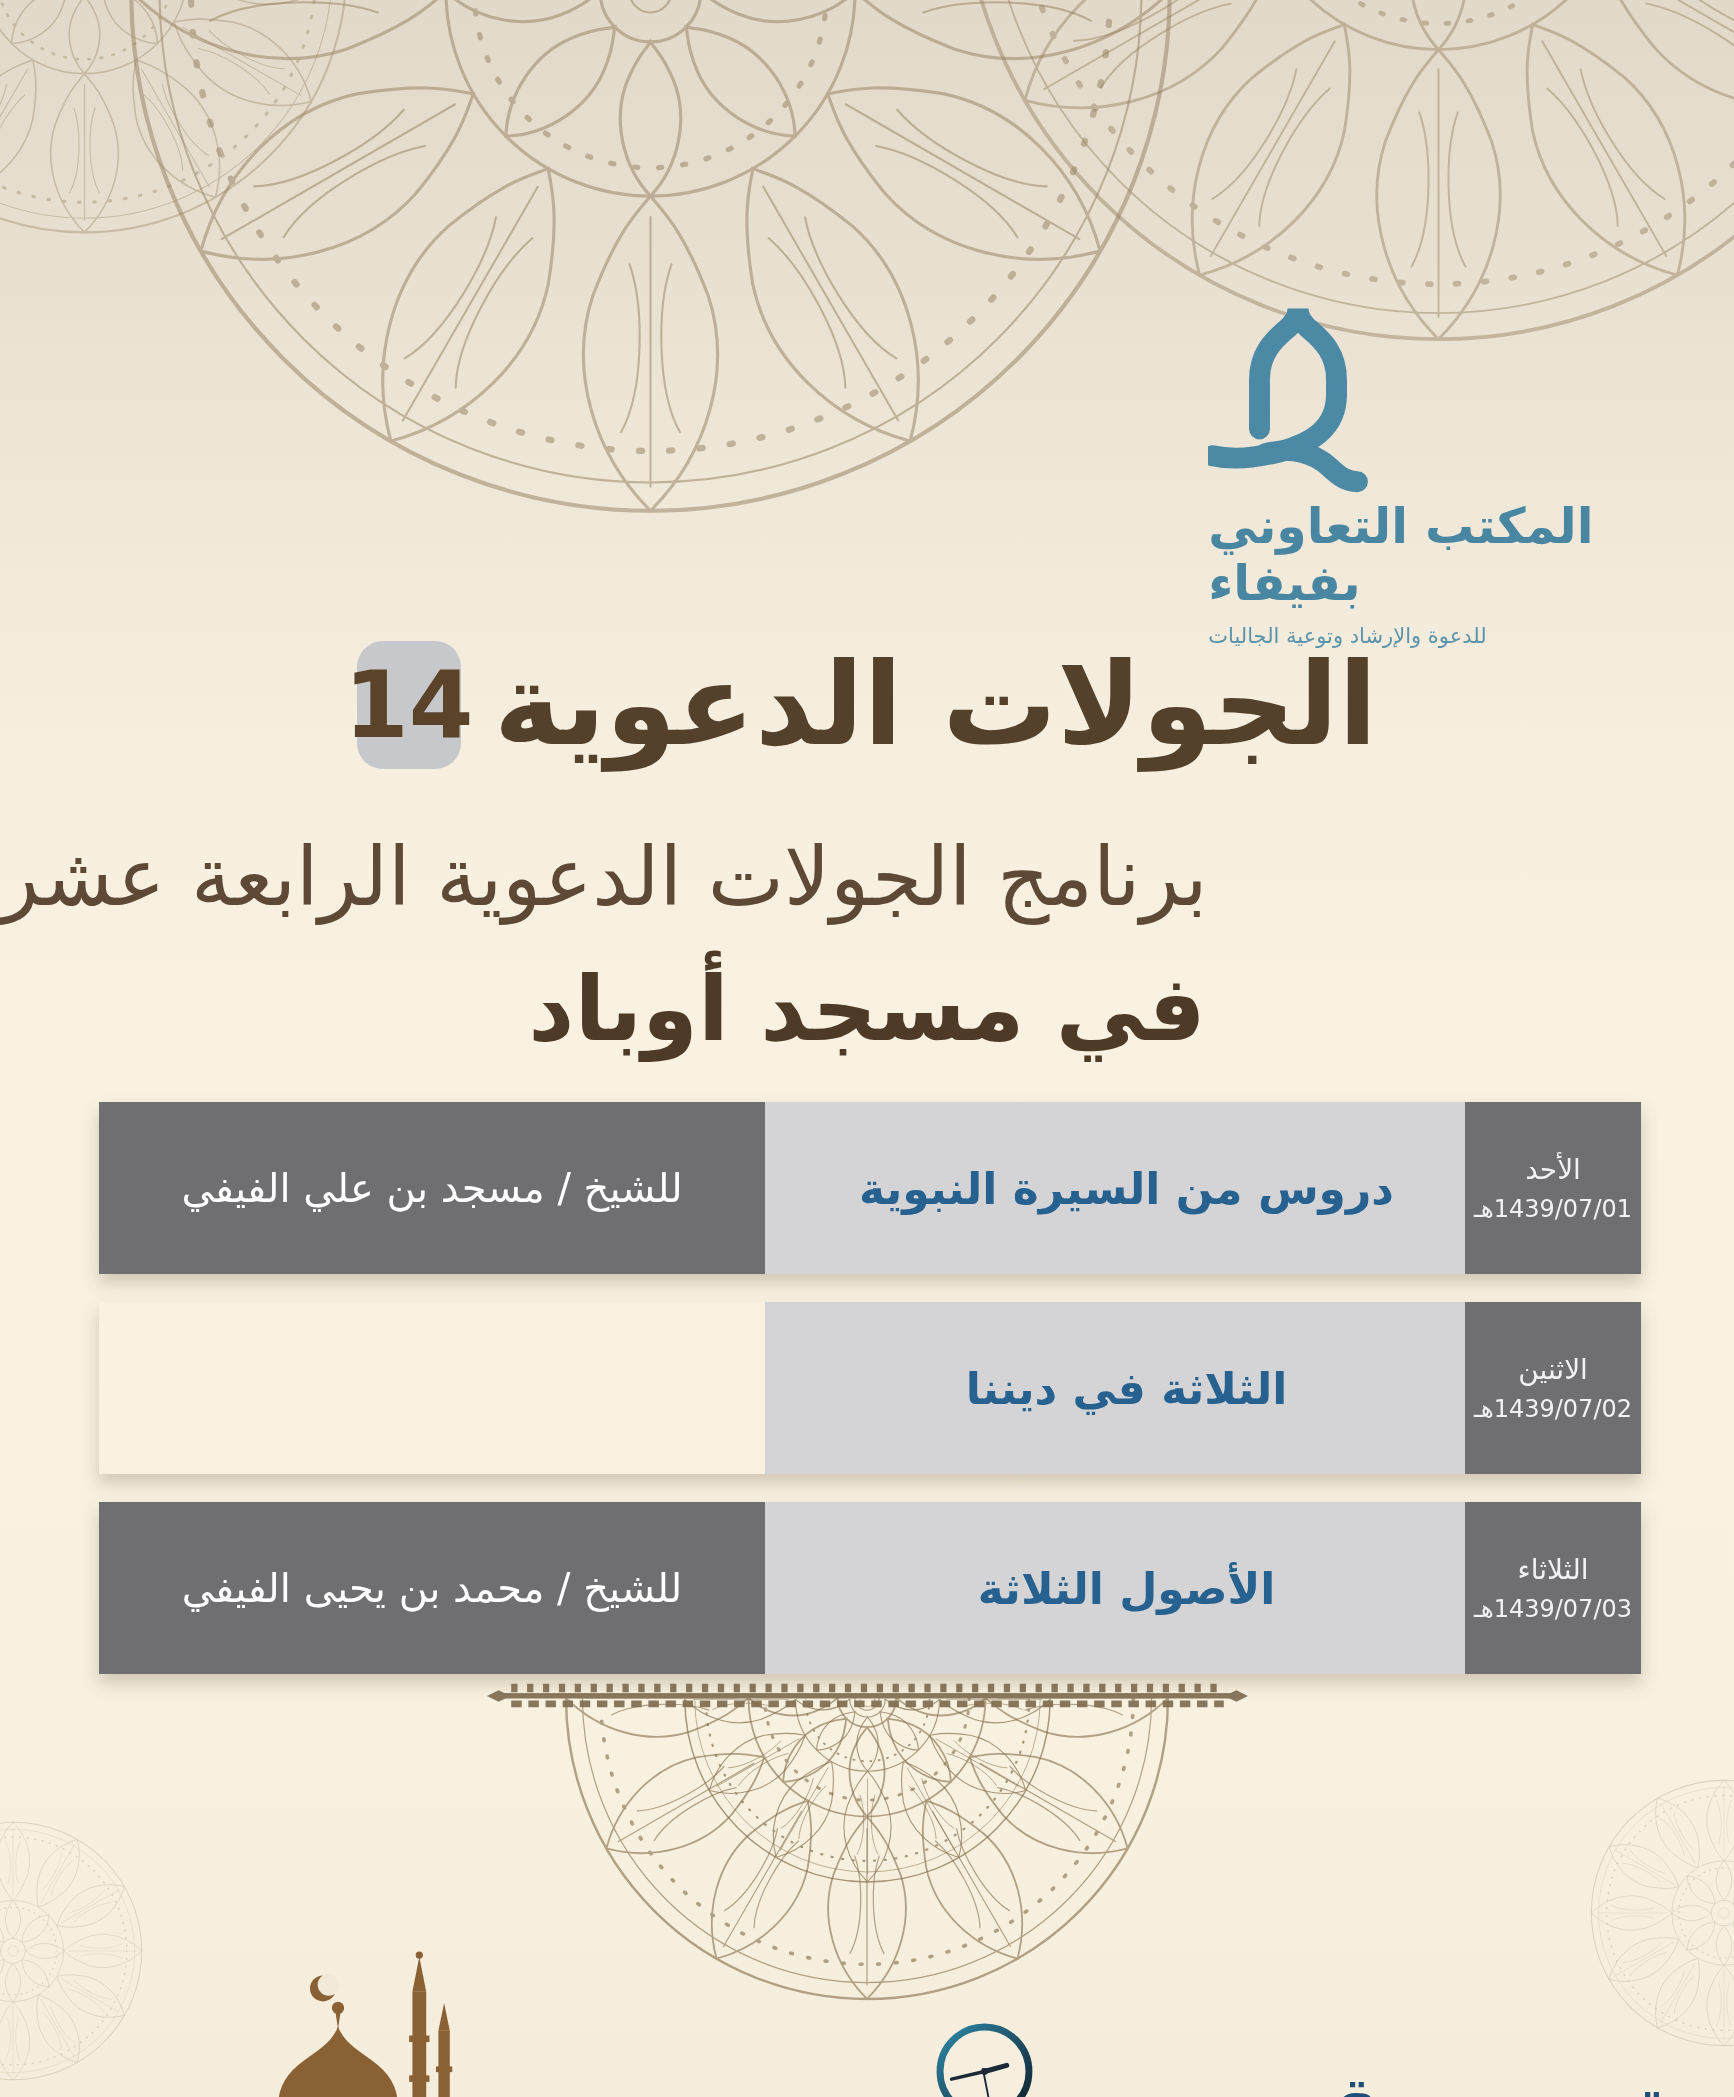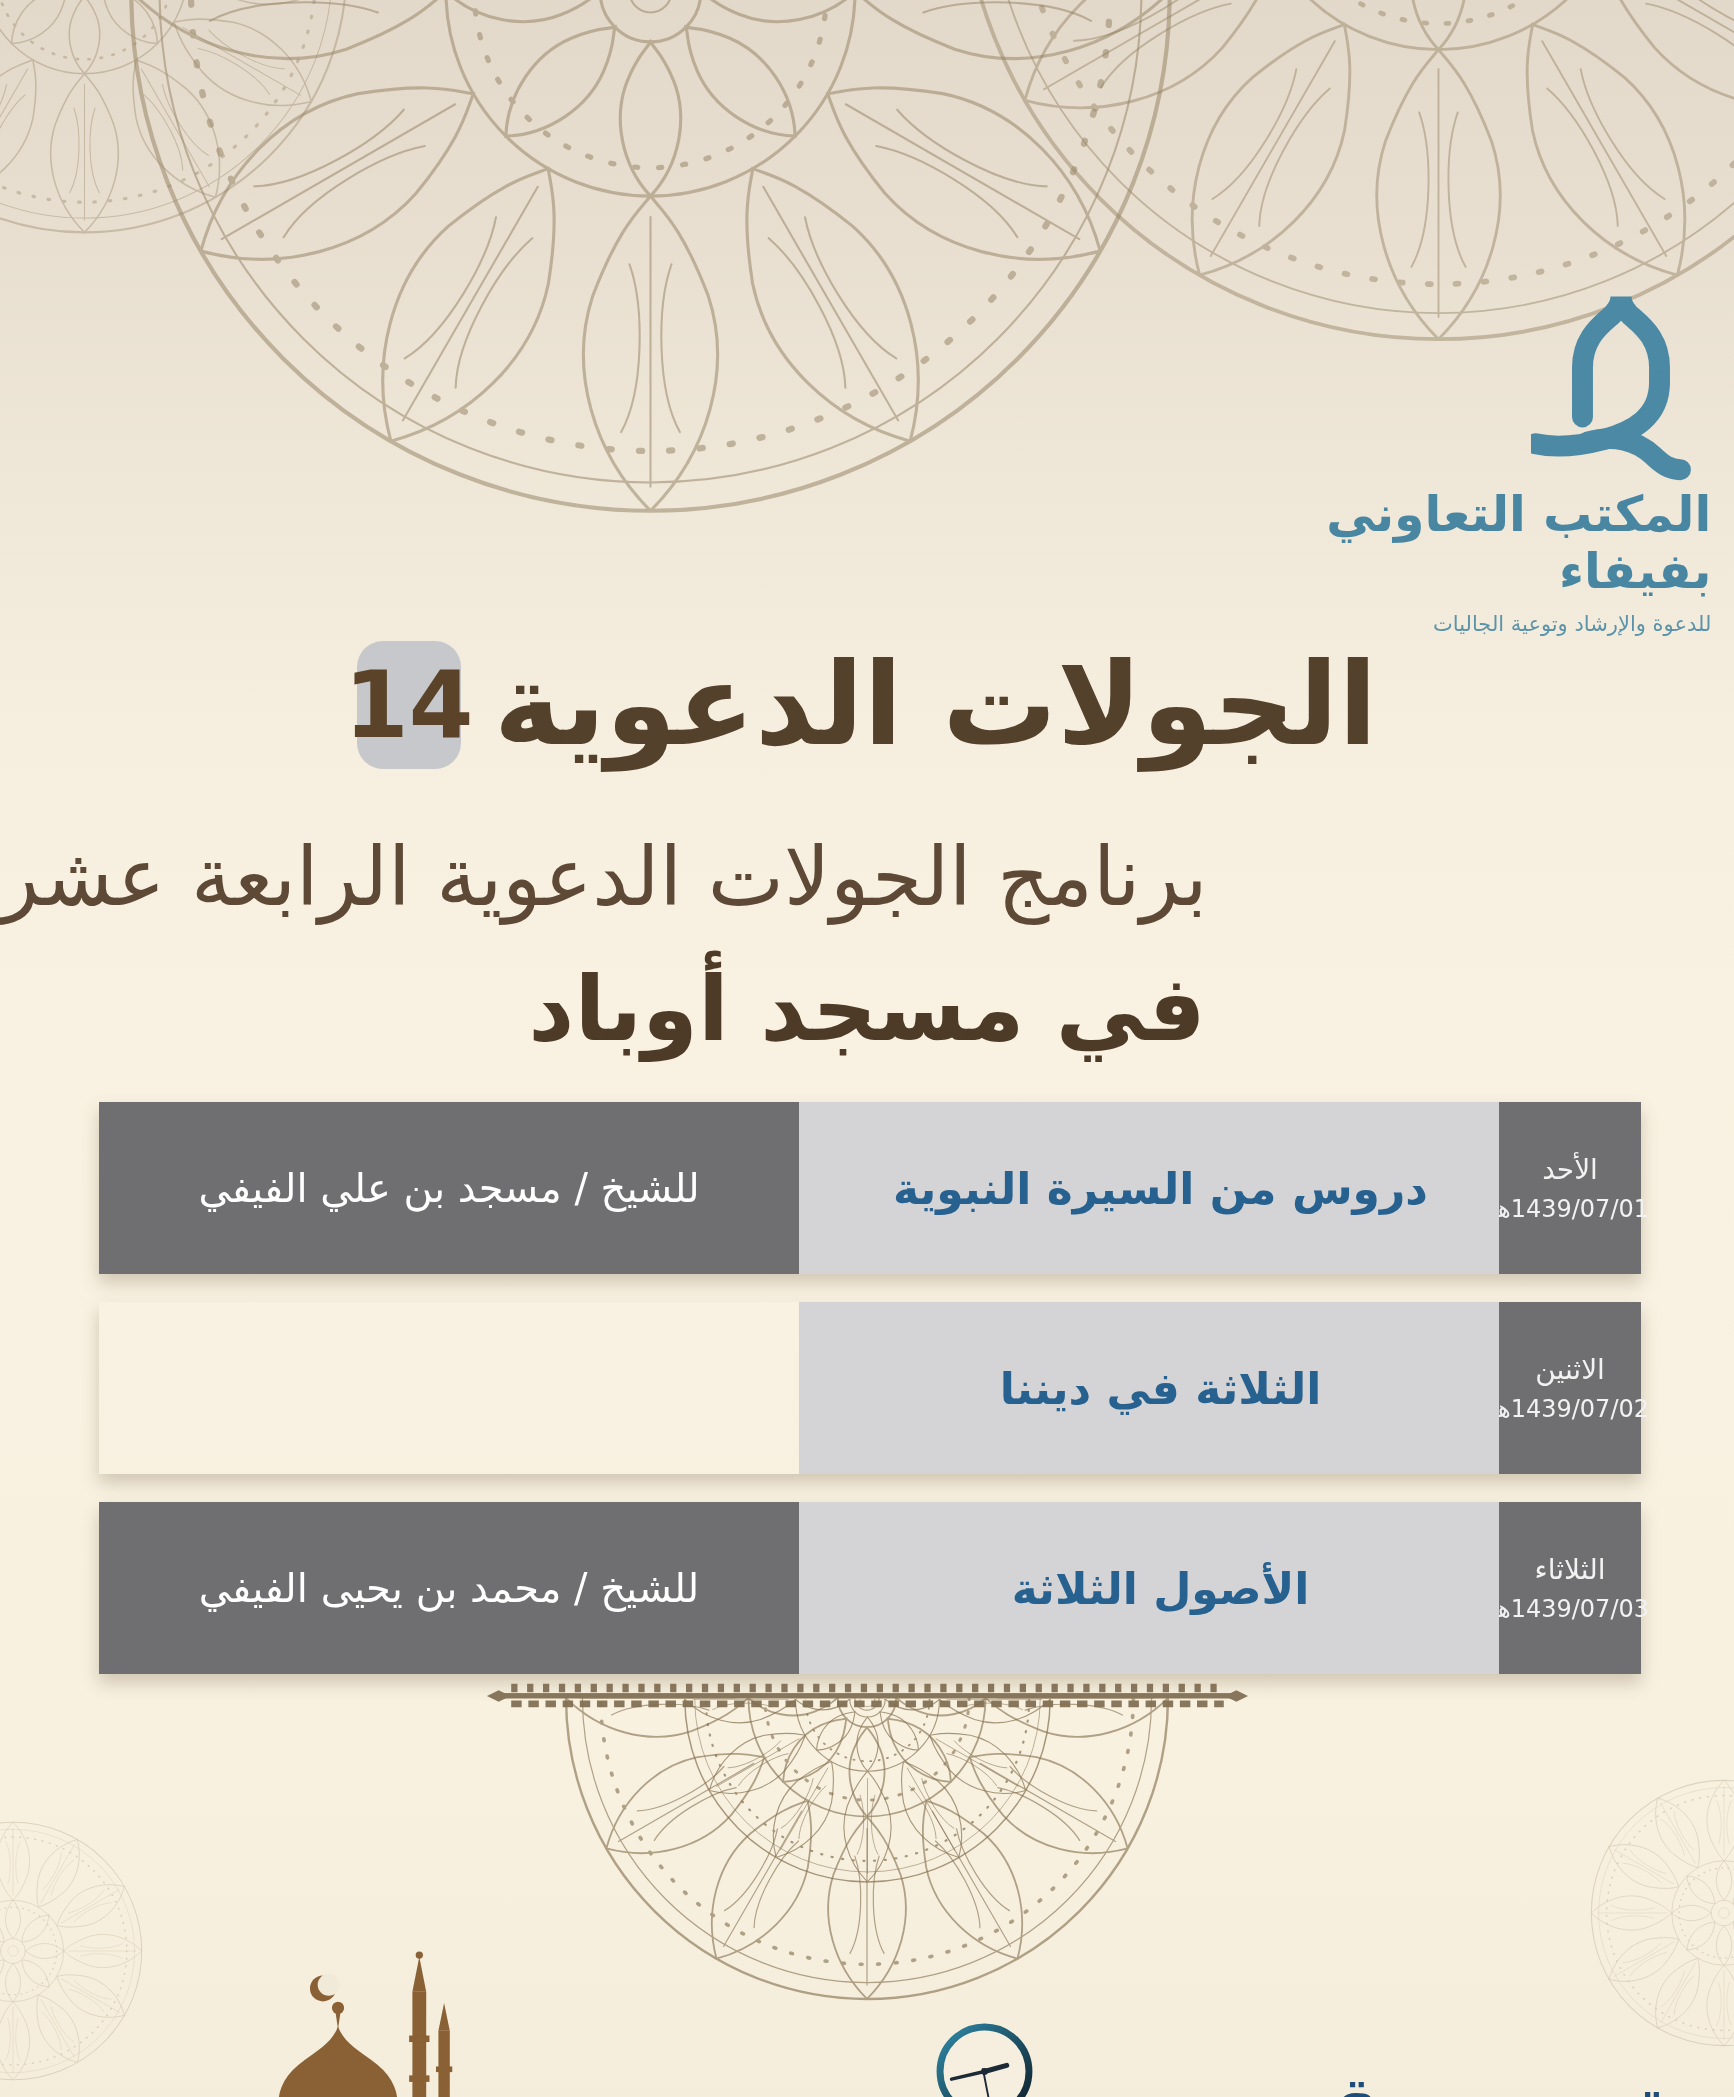--- a/index.html
+++ b/index.html
@@ -16,40 +16,40 @@
   .m1{left:126px;top:-533px;width:1049px;height:1049px;color:#93805f;opacity:.5;}
   .m2{left:956px;top:-621px;width:965px;height:965px;color:#93805f;opacity:.45;}
   .m3{left:-180px;top:-294px;width:529px;height:529px;color:#9a8767;opacity:.4;}
   .fan1{left:563px;top:1698px;width:608px;height:304px;color:#85714f;opacity:.62;}
   .fan2{left:683px;top:1699px;width:369px;height:185px;color:#85714f;opacity:.7;}
   .sideL{left:-117px;top:1821px;width:260px;height:260px;color:#9a8767;opacity:.28;}
   .sideR{left:1590px;top:1779px;width:268px;height:268px;color:#9a8767;opacity:.28;}
   .rod{left:485px;top:1673px;width:765px;height:46px;color:#7c6a4e;opacity:.9;}
 
   
-  .brand{position:absolute;top:252px;right:22.7px;width:503px;text-align:right;direction:rtl;}
+  .brand{position:absolute;top:264px;right:22.7px;width:503px;text-align:left;direction:rtl;}
   .brand .logo{width:180px;height:229px;}
   .org-name{font-size:49px;font-weight:bold;color:#4886a2;margin-top:3.4px;letter-spacing:-0.4px;}
   .org-tagline{font-size:21px;color:#5b93ab;margin-top:11.7px;}
 
   
   .title-row{position:absolute;top:641px;left:0;width:100%;display:flex;direction:rtl;justify-content:center;align-items:center;gap:33px;}
   .title-row h1{margin:0;font-size:114px;font-weight:bold;color:#54412c;letter-spacing:-0.8px;line-height:1;}
   .badge{width:104px;height:128px;background:#c6c8cc;border-radius:26px;display:flex;align-items:center;justify-content:center;
          font-size:93px;font-weight:bold;color:#5b4329;direction:ltr;}
   .subtitle{position:absolute;top:833px;left:0;width:100%;text-align:left;direction:rtl;
             font-size:81px;color:#5d4935;line-height:1.1;}
   .location{position:absolute;top:956px;left:0;width:100%;text-align:center;direction:rtl;
             font-size:90px;font-weight:bold;color:#4e3b27;}
 
   
   .schedule{position:absolute;top:1102px;left:99px;width:1542px;direction:rtl;}
   .srow{display:flex;height:172px;margin-bottom:28px;box-shadow:0 9.2px 16px rgba(92,72,44,.25);}
   .cell{display:flex;align-items:center;justify-content:center;}
-  .cell-day{width:142px;background:#6f6e70;color:#f2f2f2;flex-direction:column;gap:8.4px;}
+  .cell-day{width:176px;background:#6f6e70;color:#f2f2f2;flex-direction:column;gap:8.4px;}
   .cell-day .day{font-size:28px;}
   .cell-day .date{font-size:24px;direction:rtl;}
   .cell-topic{width:677px;background:#d4d4d6;color:#27618f;font-size:44px;font-weight:bold;direction:rtl;padding-left:23px;}
   .cell-speaker{flex:1;background:#6f6e70;color:#ffffff;font-size:40px;direction:rtl;}
 
   
   .venue{position:absolute;left:138px;top:1951px;width:461px;text-align:center;direction:rtl;}
   .venue .mosque{width:235px;height:252px;}
 
   .when{position:absolute;left:810px;top:2014px;width:348px;text-align:center;direction:rtl;}

